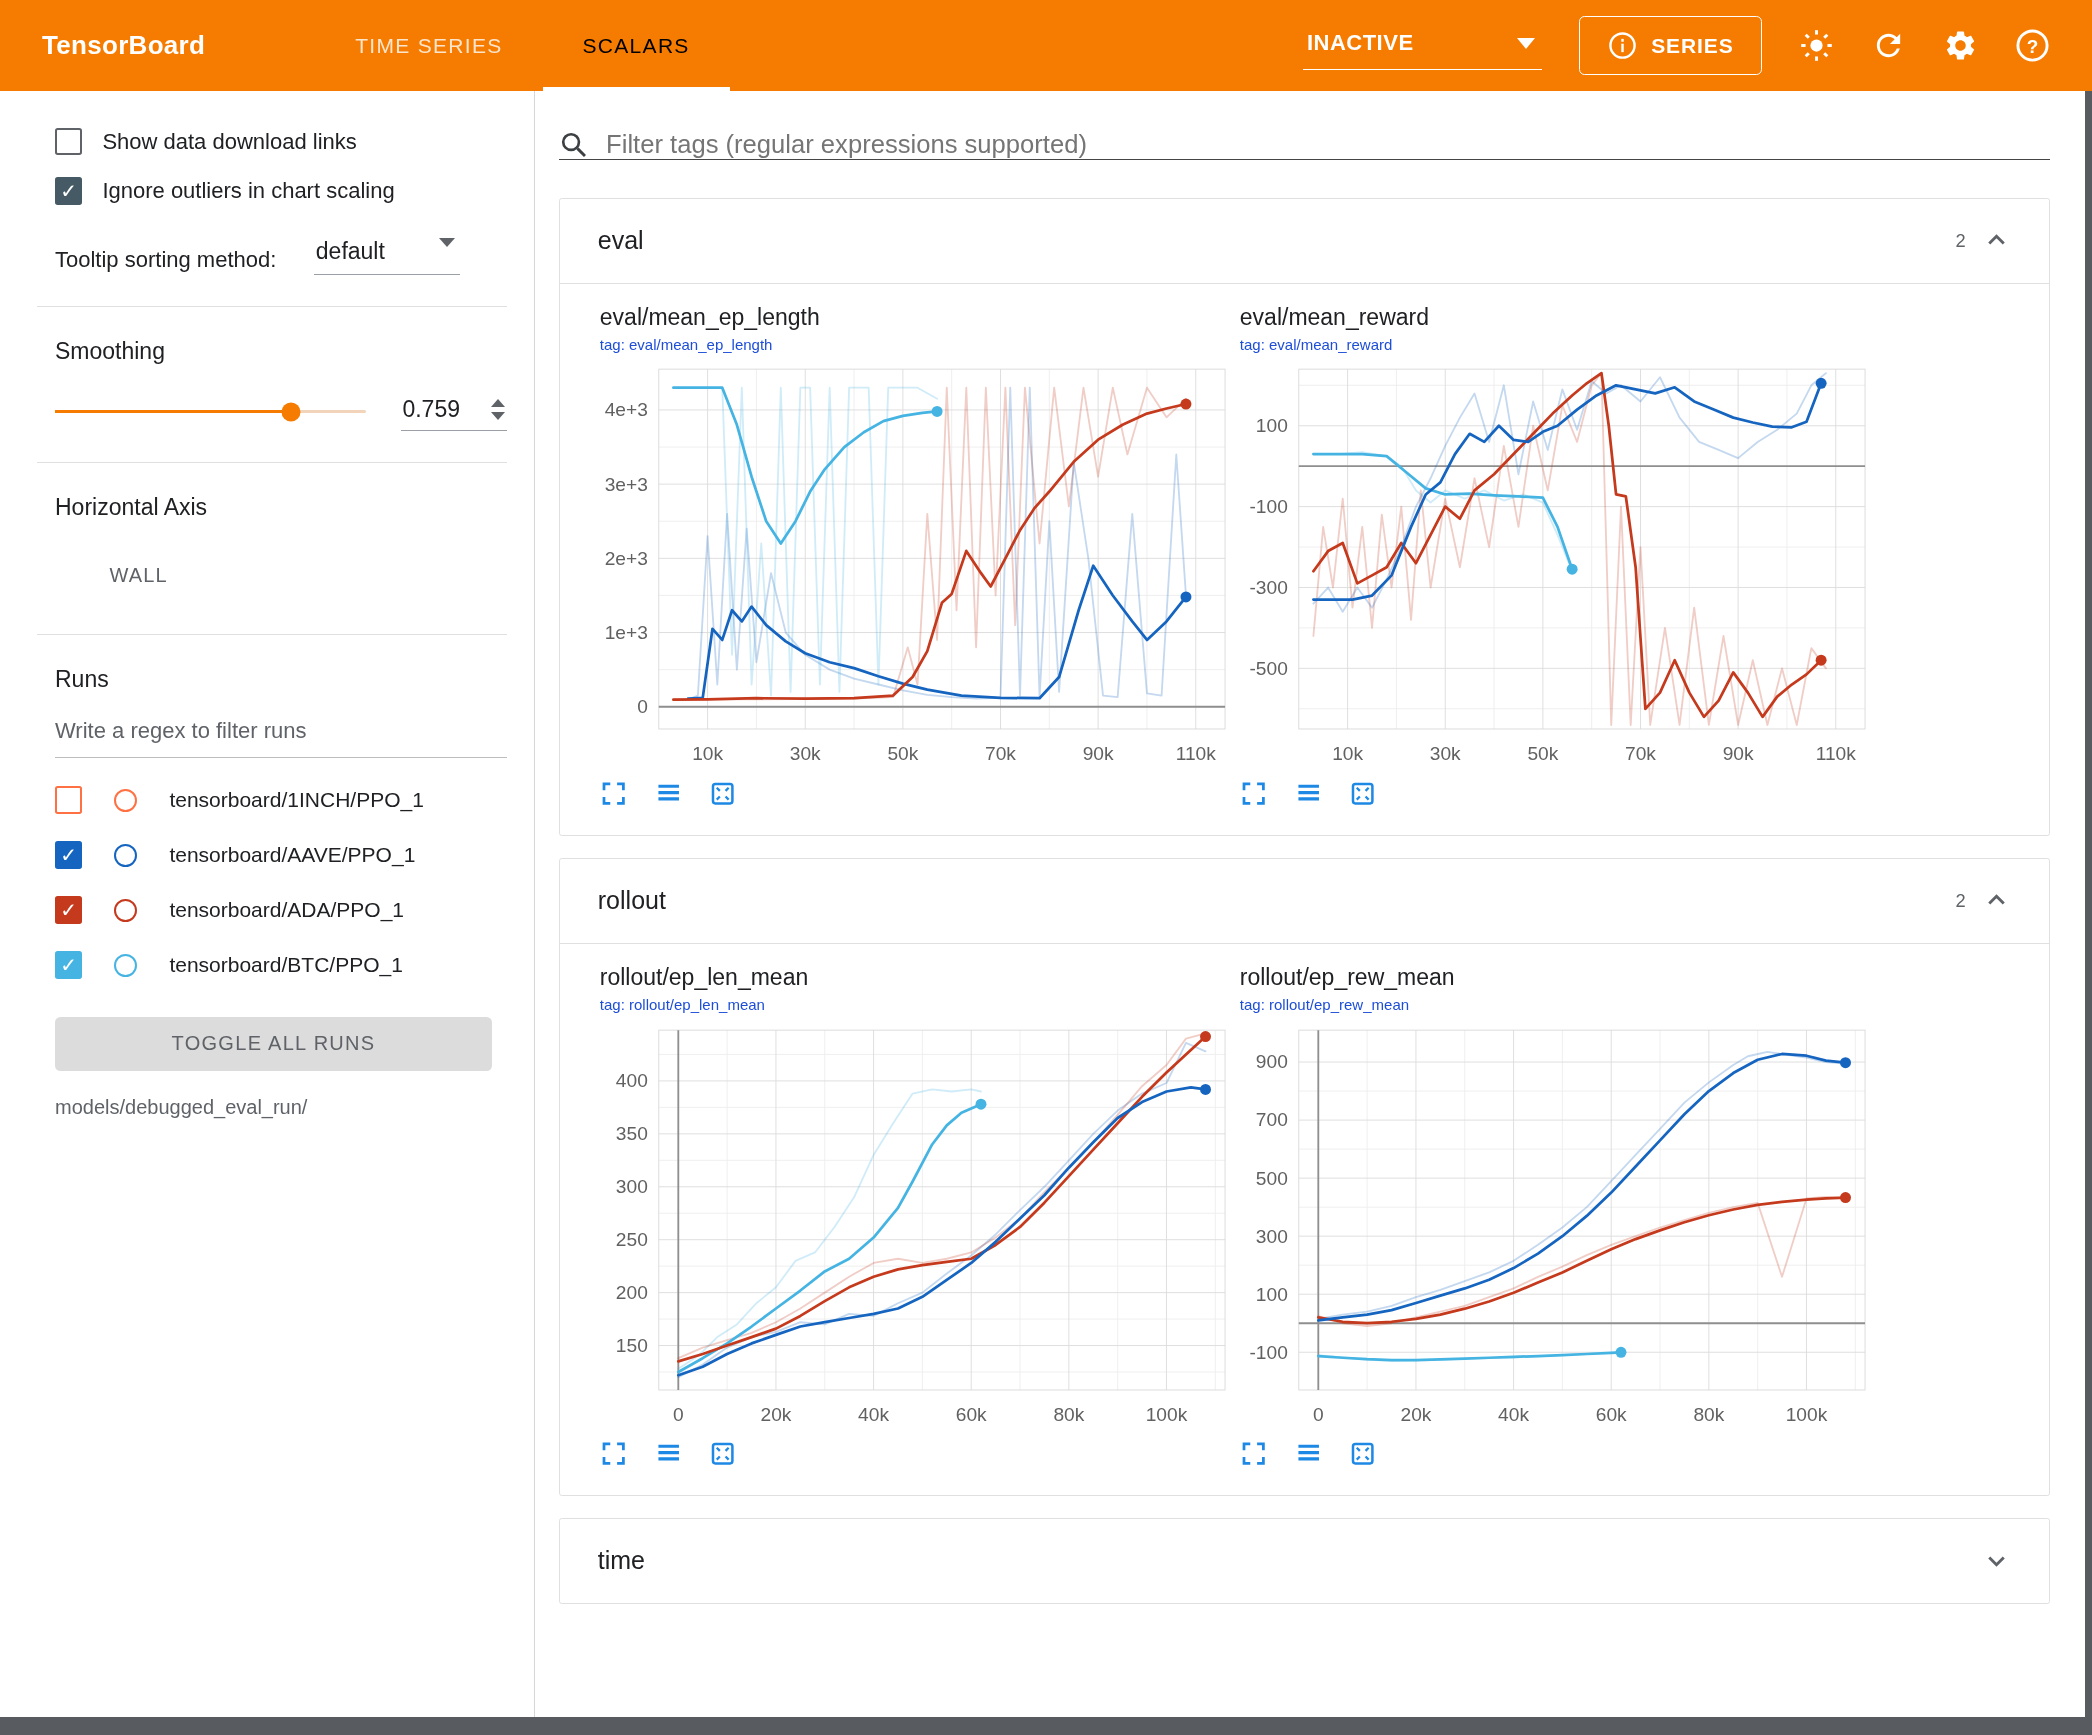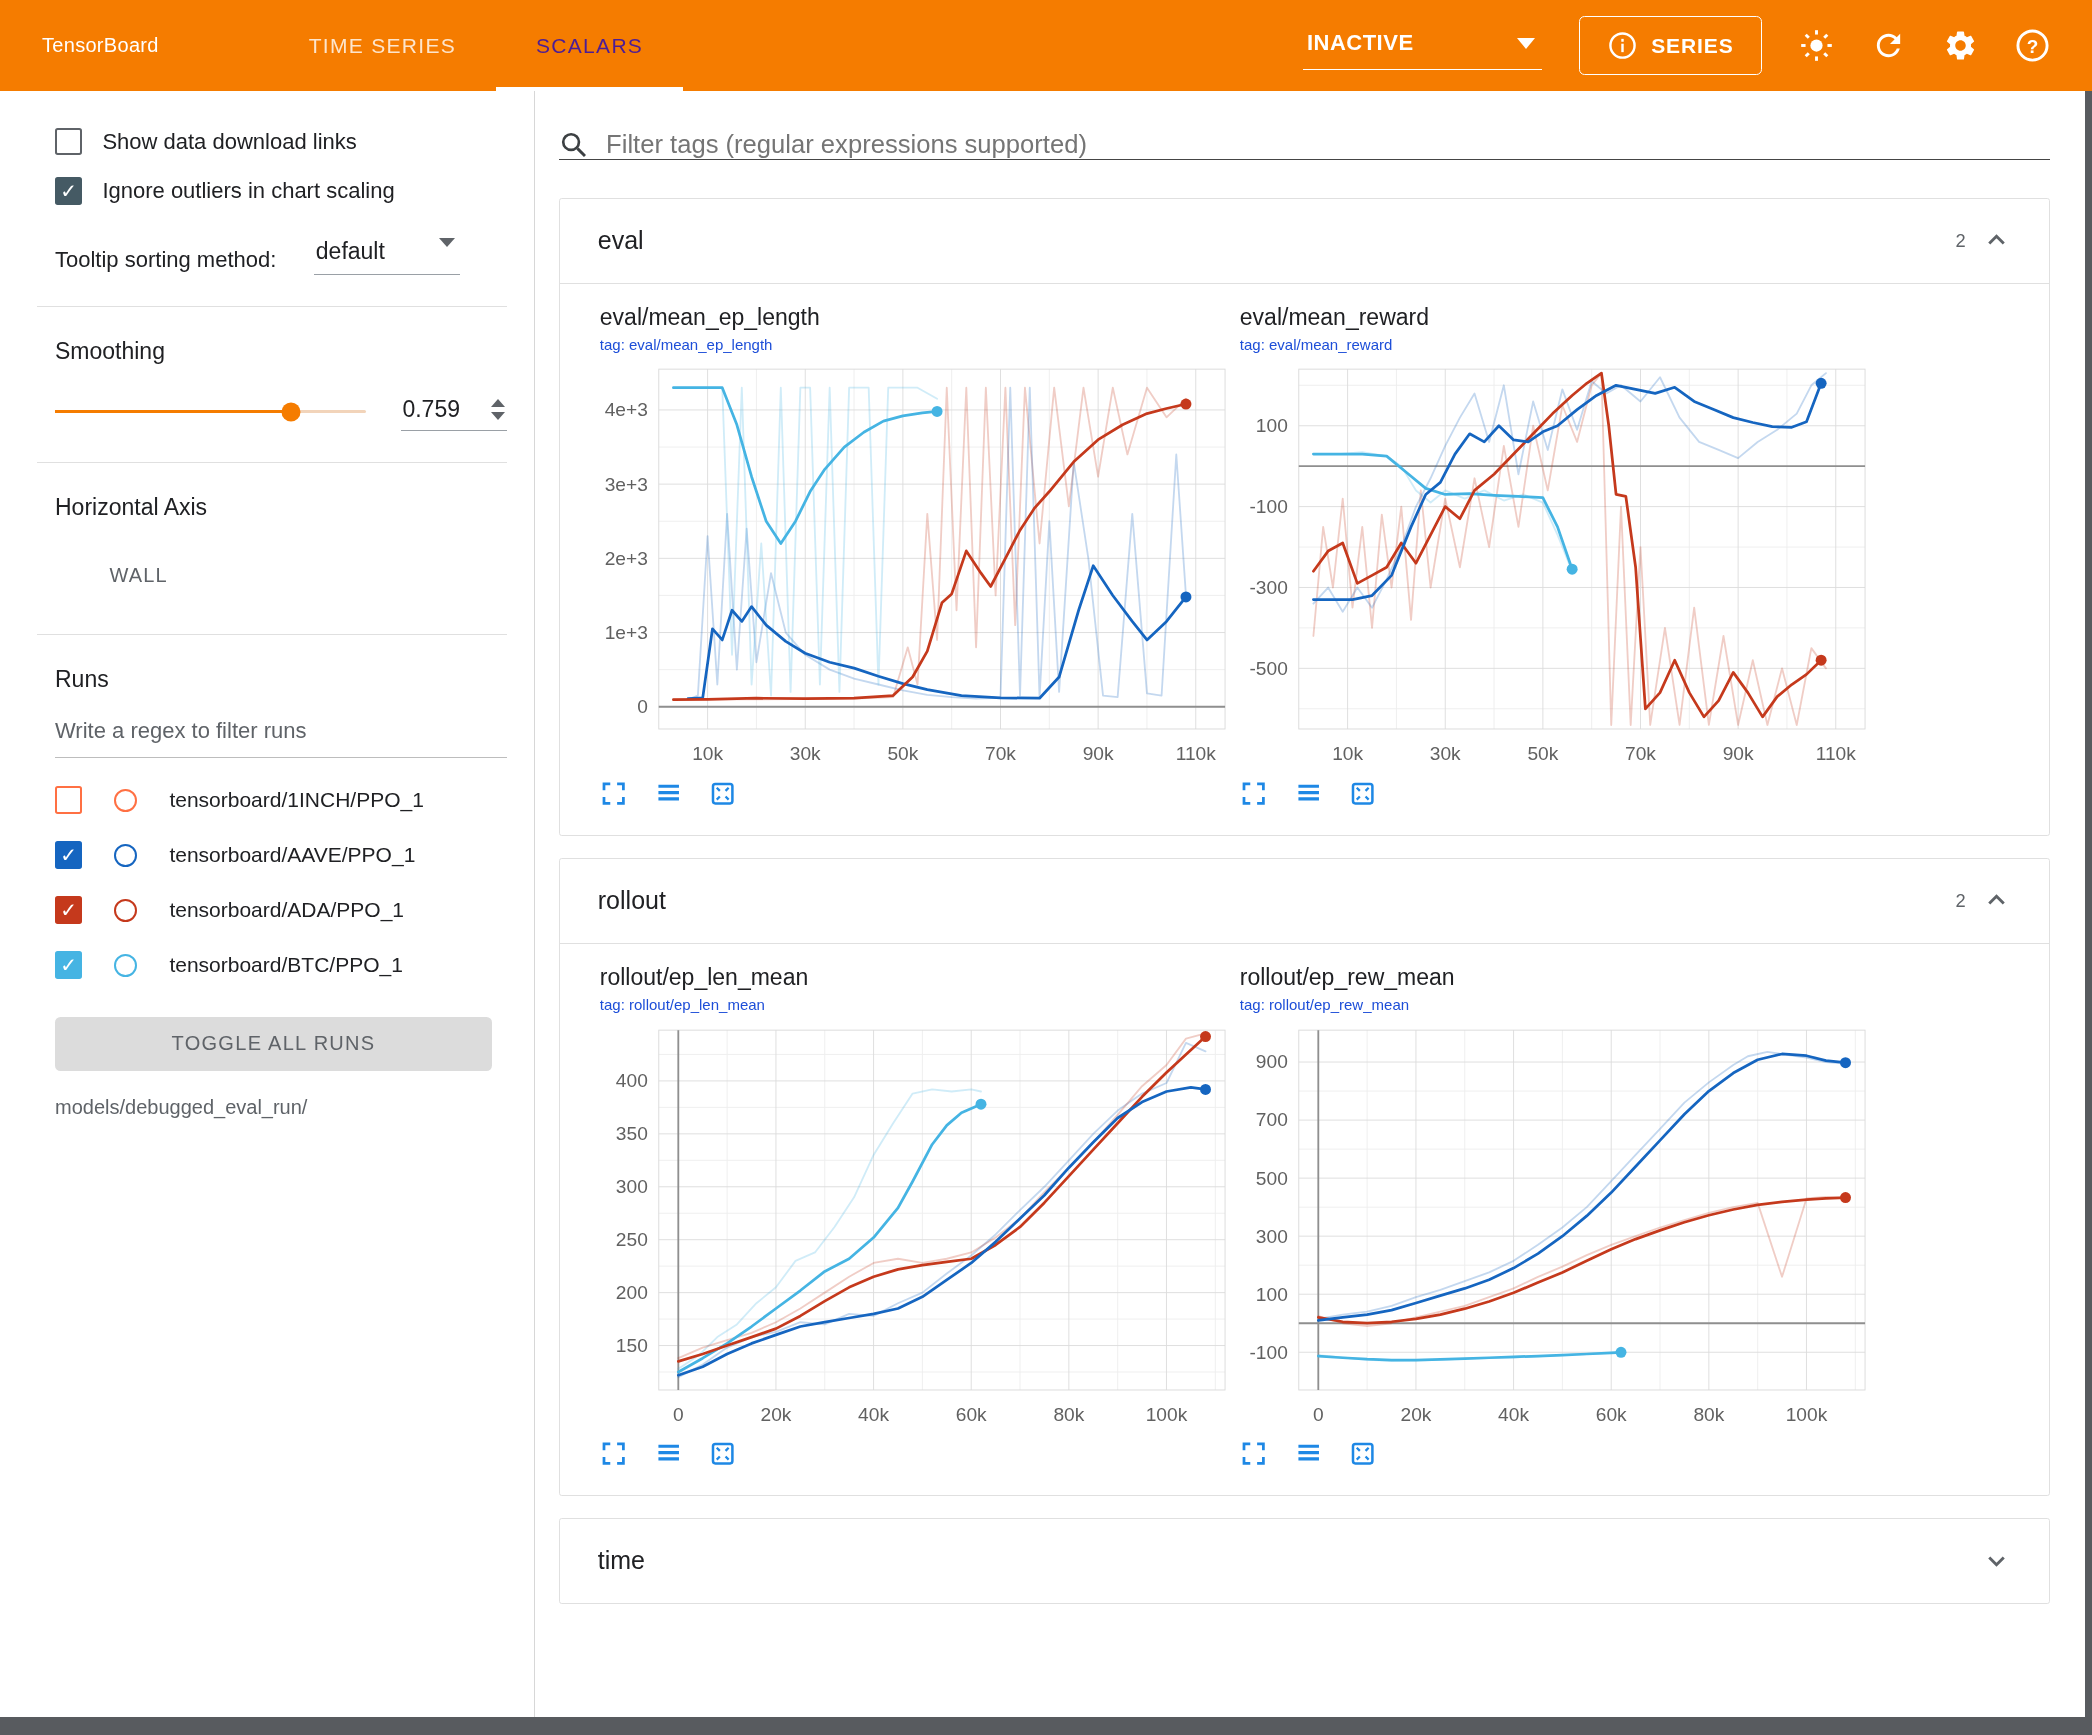--- a/index.html
+++ b/index.html
@@ -2,24 +2,24 @@
 <html style="font-size:14.6px"><head>
 <meta charset="utf-8">
 <style>
 *{box-sizing:border-box;margin:0;padding:0}
 html,body{width:2092px;height:1735px;overflow:hidden}
 body{font-family:"Liberation Sans",sans-serif;background:#fff;color:#202124}
 .app{position:relative;width:2092px;height:1735px;background:#fff;overflow:hidden}
 
 
 .hdr{height:91px;background:#f57c00;display:flex;align-items:center;padding:0 42px;color:#fff;position:relative;z-index:5}
-.brand{font-size:20px;font-weight:normal;letter-spacing:0.3px}
+.brand{font-size:26px;font-weight:bold;letter-spacing:0.3px}
 .tabs{display:flex;height:100%;margin-left:110px}
 .tab{position:relative;display:flex;align-items:center;padding:0 40px;font-size:21px;letter-spacing:1.3px;color:rgba(255,255,255,.8);cursor:pointer}
-.tab.active{color:#4c1d95}
+.tab.active{color:#000000}
 .tab.active::after{content:"";position:absolute;left:0;right:0;bottom:0;height:3.7px;background:#fff}
 .hdr-right{margin-left:auto;display:flex;align-items:center;gap:37px}
 .status-select{display:flex;align-items:center;justify-content:space-between;font-size:22px;font-weight:bold;letter-spacing:0.5px;border-bottom:1.8px solid #fff;padding:9.1px 7.3px 12.8px 3.7px;min-width:239px;cursor:pointer}
 .caret{width:0;height:0;border-left:9.1px solid transparent;border-right:9.1px solid transparent;border-top:11px solid #fff}
 .upload-btn{display:flex;align-items:center;gap:14.6px;background:none;border:1.8px solid #fff;border-radius:5.5px;color:#fff;font-size:21px;font-weight:bold;letter-spacing:0.9px;padding:13.7px 27.4px;font-family:inherit;cursor:pointer}
 .hicon{width:35px;height:35px;cursor:pointer;flex-shrink:0}
 
 
 .content{display:flex;height:1626px}
 .sidebar{width:535px;border-right:0.9px solid #d7d7d7;padding:37px 27.4px 0 55px;flex-shrink:0;overflow:hidden;background:#fff}

